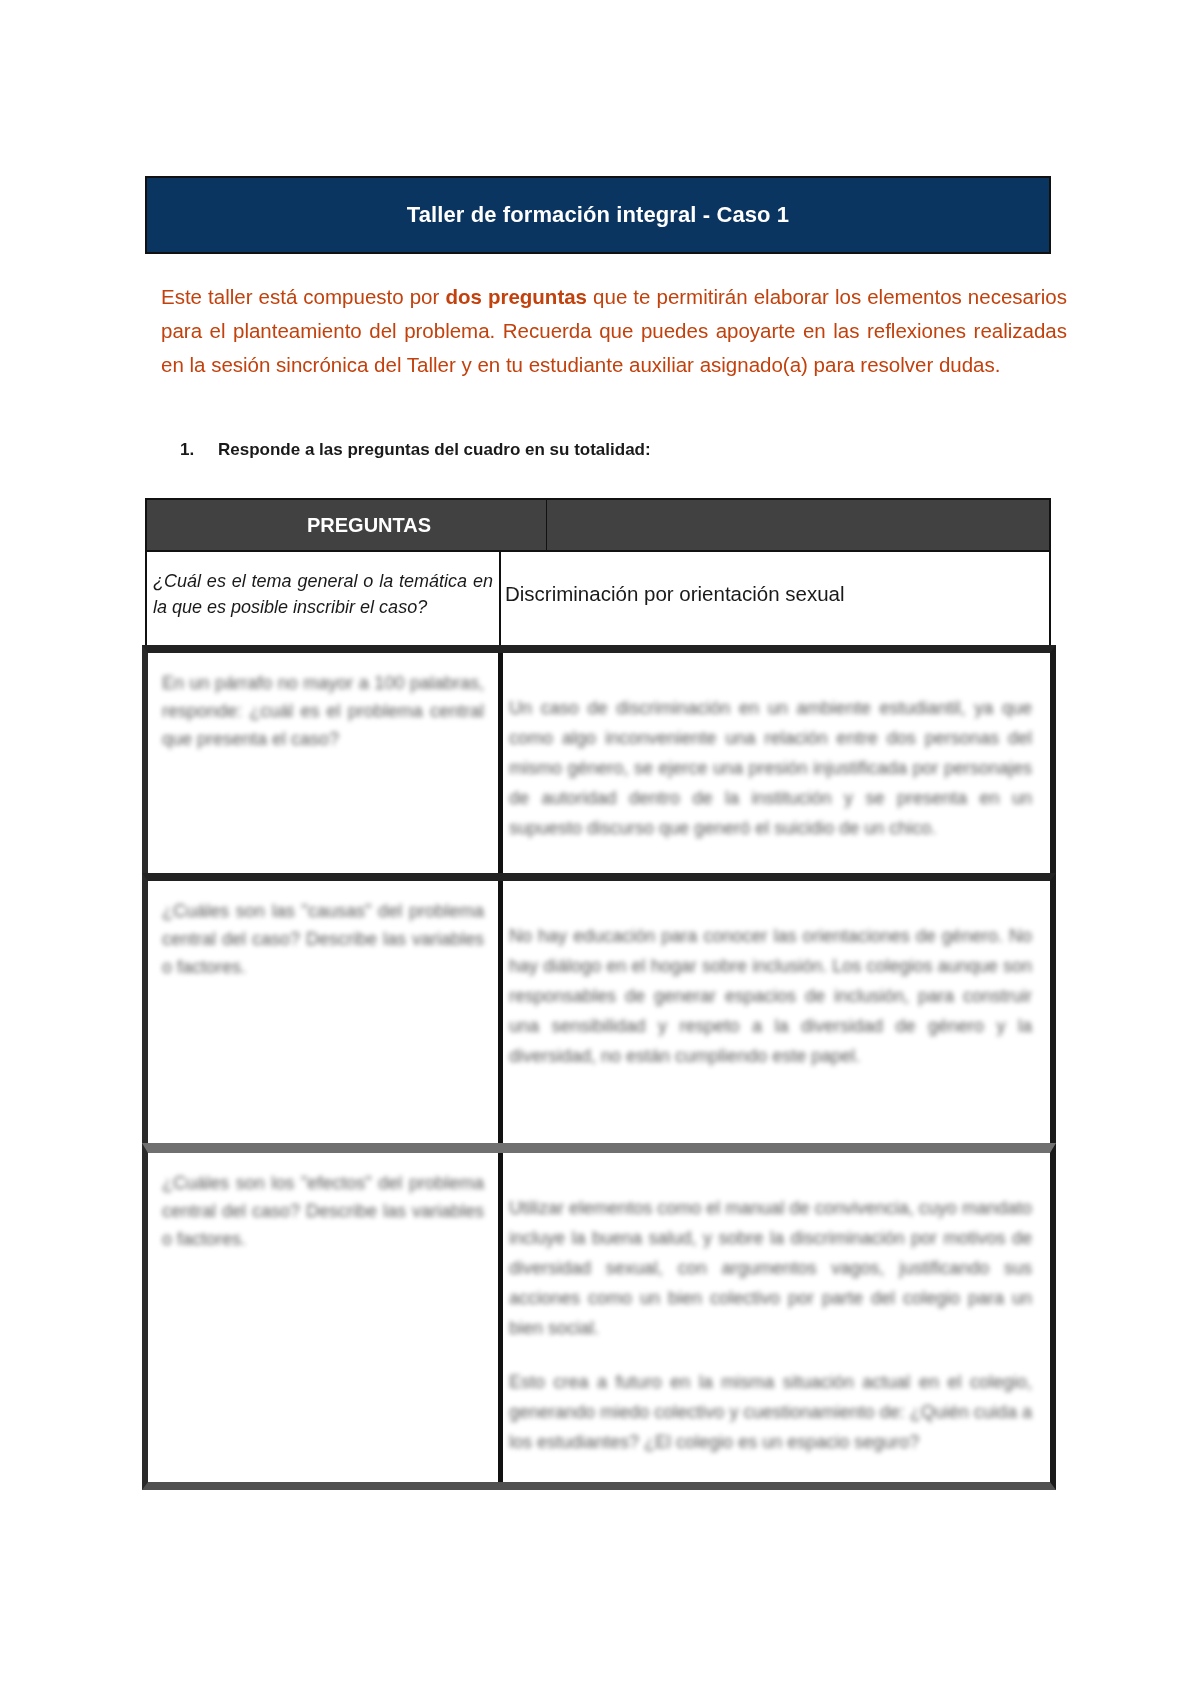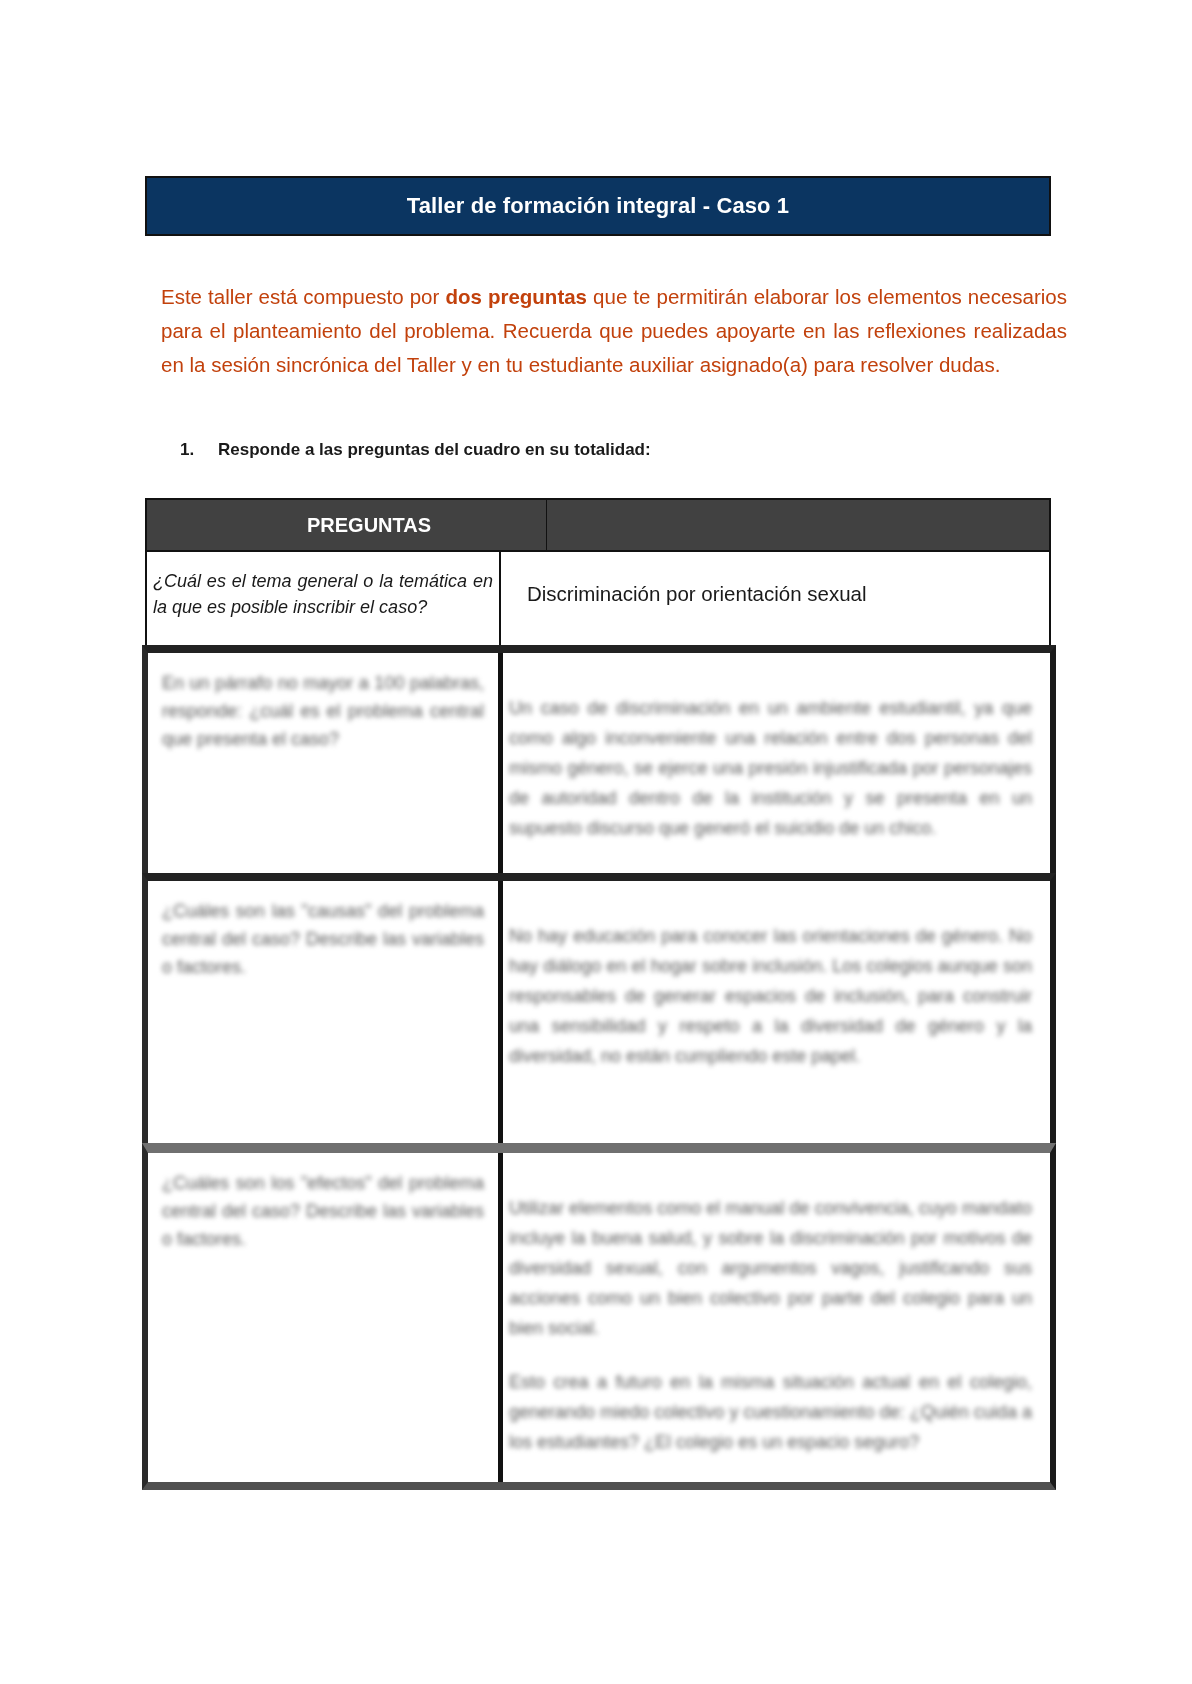--- a/index.html
+++ b/index.html
@@ -1,21 +1,21 @@
 <!DOCTYPE html>
 <html><head>
   <meta charset="utf-8">
   <style>
     html, body { margin: 0; padding: 0; background: #ffffff; }
     body {
       width: 1192px; height: 1684px; position: relative; overflow: hidden;
       font-family: "Liberation Sans", "DejaVu Sans", sans-serif; color: #1a1a1a;
     }
     .title-box {
-      position: absolute; left: 145px; top: 176px; width: 906px; height: 60px;
+      position: absolute; left: 145px; top: 176px; width: 906px; height: 78px;
       background: #0b3561; border: 2px solid #111;
       box-sizing: border-box; display: flex; align-items: center; justify-content: center;
       color: #ffffff; font-weight: bold; font-size: 22px; letter-spacing: 0.1px;
     }
     .intro {
       position: absolute; left: 161px; top: 280px; width: 906px;
       font-size: 20.5px; line-height: 34px; text-align: justify; color: #c2410c;
     }
     .intro b { font-weight: bold; }
     .section-heading {
@@ -35,21 +35,21 @@
     .hdr-cell.q { width: 354px; border-right: 1px solid #111; }
     .hdr-cell.a { flex: 1; }
 
     .row1 { display: flex; height: 96px; border-left: 2px solid #111; border-right: 2px solid #111; box-sizing: border-box; }
     .row1 .q {
       width: 354px; border-right: 2px solid #111; box-sizing: border-box;
       padding: 16px 6px 0 6px; font-style: italic; font-size: 18px; line-height: 26px; text-align: justify;
       text-align-last: left;
     }
     .row1 .a {
-      flex: 1; display: flex; align-items: center; padding-left: 26px; font-size: 20.5px;
+      flex: 1; display: flex; align-items: center; padding-left: 4px; font-size: 20.5px;
       padding-bottom: 12px; box-sizing: border-box;
     }
 
     .blur-area {
       position: absolute; left: 142px; top: 645px; width: 914px; height: 855px;
     }
     .brow {
       display: flex; box-sizing: border-box;
       border-left: 6px solid #2a2a2a; border-right: 6px solid #1a1a1a;
     }

